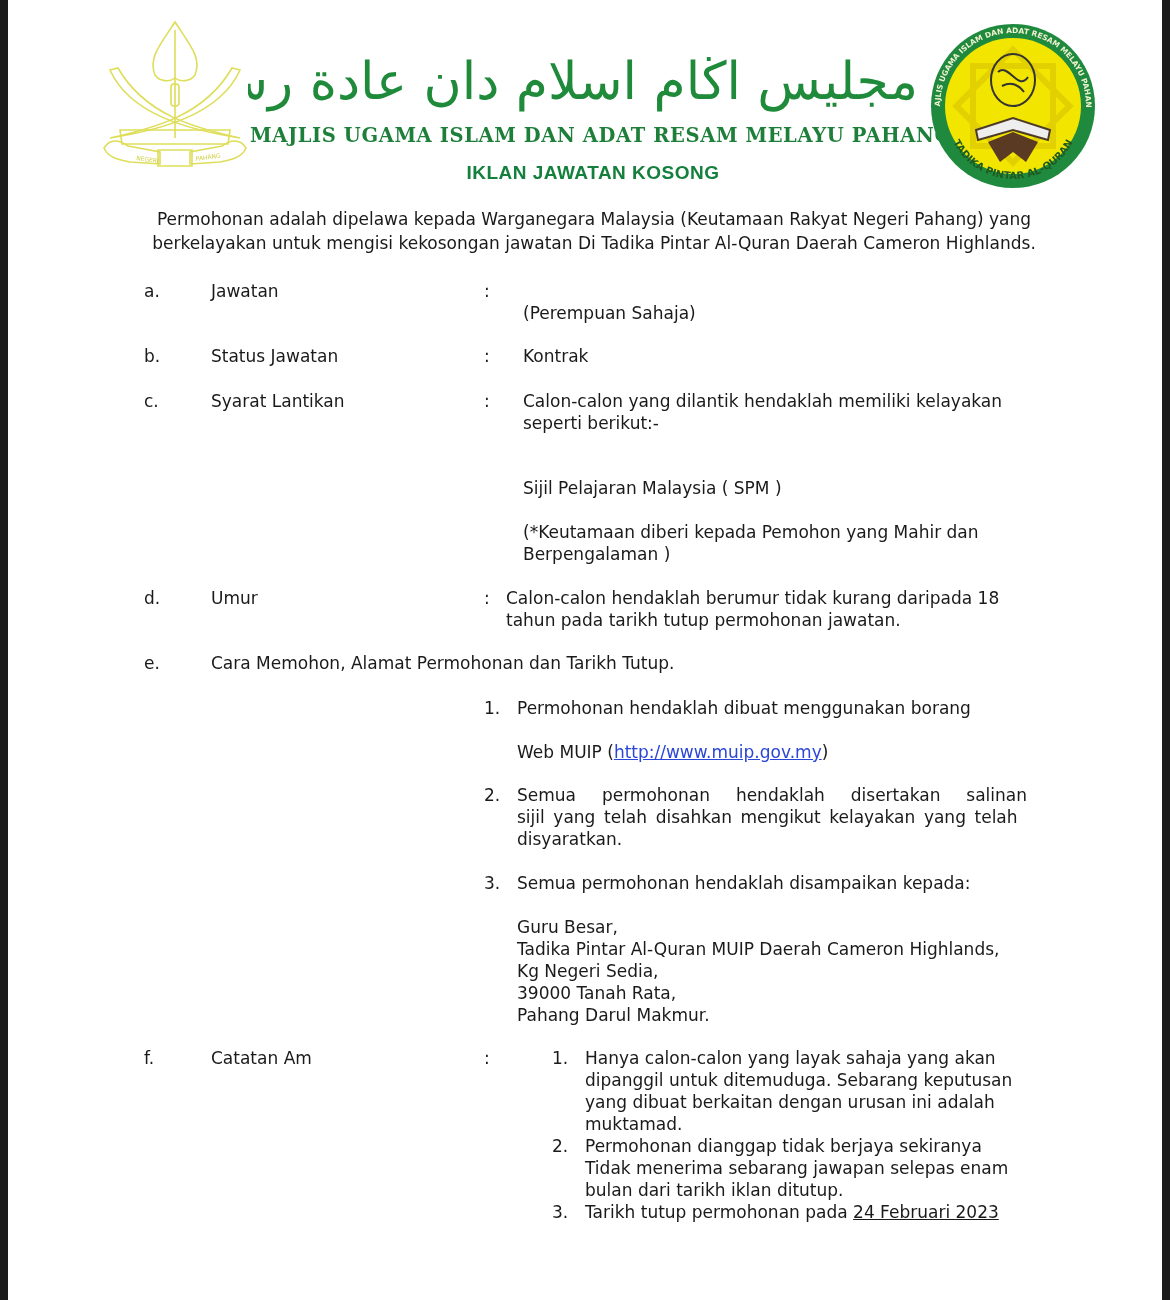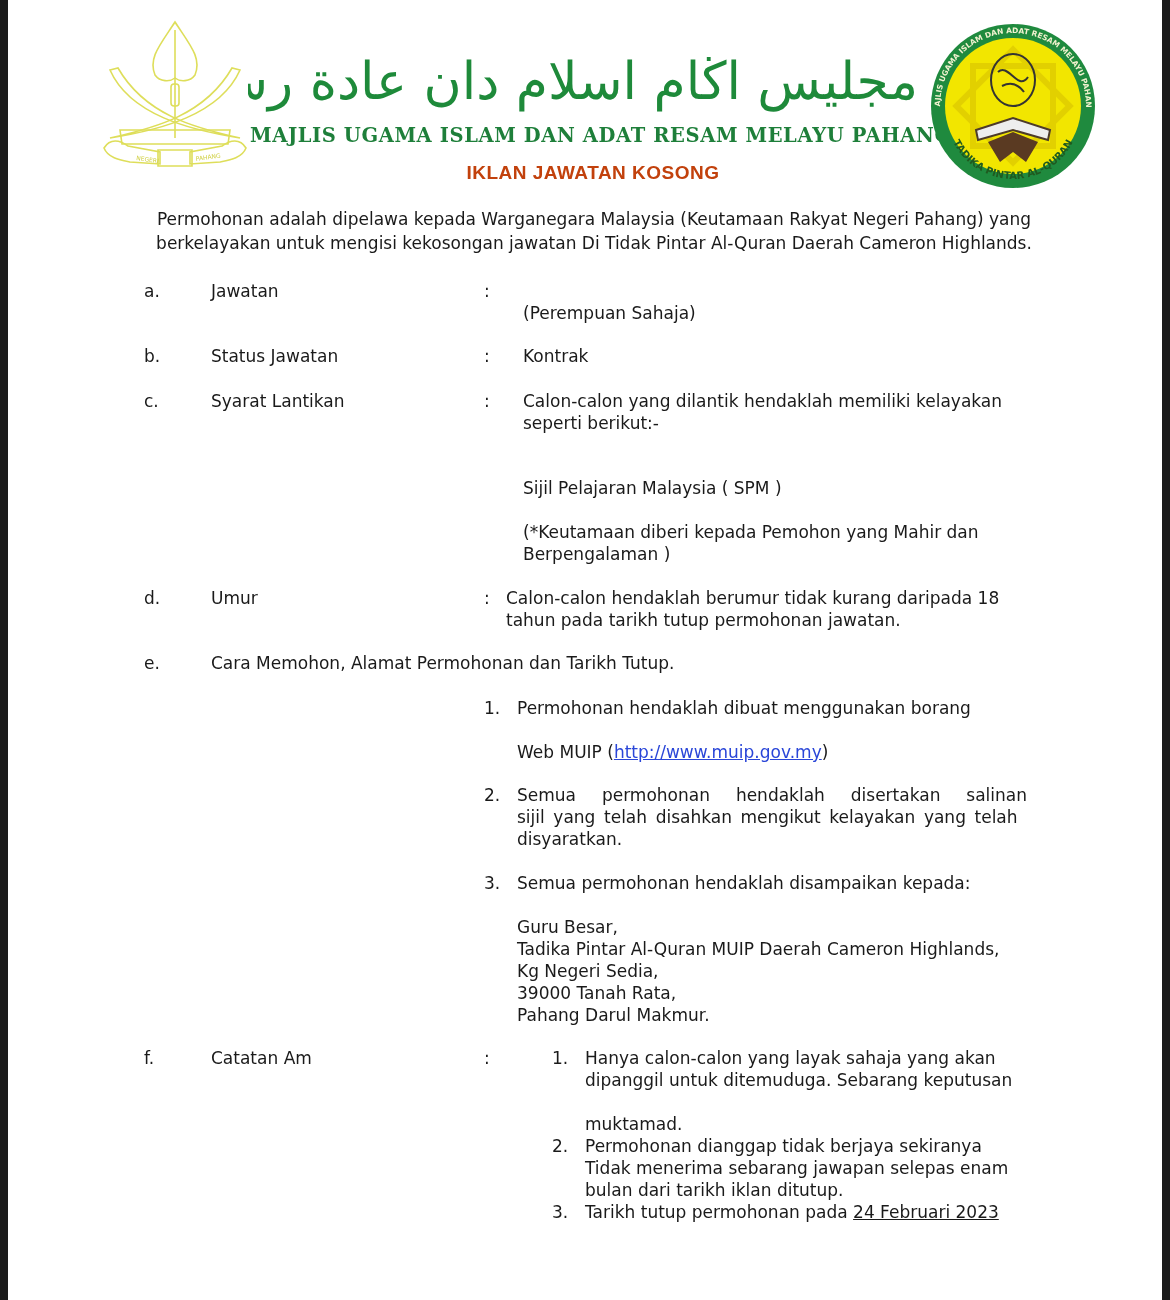--- a/index.html
+++ b/index.html
@@ -14,21 +14,21 @@
     }
     .abs { position: absolute; }
     
     .crest { left: 92px; top: 20px; width: 150px; height: 150px; }
     .jawi { left: 240px; top: 42px; width: 670px; height: 78px; color: #1e8a3a;
       font-family: "DejaVu Serif", serif; font-size: 52px; line-height: 78px; text-align: center;
       letter-spacing: 2px; overflow: hidden; white-space: nowrap; }
     .org-name { left: 242px; top: 124px; width: 670px; font-family: "DejaVu Serif", serif;
       font-weight: bold; font-size: 19.5px; color: #1e7f3a; letter-spacing: 0.6px; white-space: nowrap; }
     .doc-title { left: 440px; top: 162px; width: 290px; font-family: "Liberation Sans", sans-serif;
-      font-weight: bold; font-size: 19px; color: #c2410c; letter-spacing: 0.5px; white-space: nowrap; text-align: center; }
+      font-weight: bold; font-size: 19px; color: #15803d; letter-spacing: 0.5px; white-space: nowrap; text-align: center; }
     .tadika-logo { left: 910px; top: 22px; width: 190px; height: 168px; }
 
     .txt { font-size: 17px; line-height: 22px; white-space: nowrap; text-align: center; }
     .b { font-weight: normal; }
     .intro { left: 136px; top: 208px; width: 900px; }
     .intro div { height: 24px; }
     .letter { left: 136px; }
     .label { left: 203px; }
     .colon { left: 476px; }
     .value { left: 515px; }
@@ -79,21 +79,21 @@
     <text font-size="7.5" fill="#f2f2d0" font-family="DejaVu Sans, sans-serif" font-weight="bold">
       <textPath href="#ringTop" startOffset="50%" text-anchor="middle">MAJLIS UGAMA ISLAM DAN ADAT RESAM MELAYU PAHANG</textPath>
     </text>
     <text font-size="10" fill="#1f5a1f" font-family="DejaVu Sans, sans-serif" font-weight="bold">
       <textPath href="#ringBot" startOffset="50%" text-anchor="middle">TADIKA PINTAR AL-QURAN</textPath>
     </text>
   </svg>
 
   <div class="abs txt intro">
     <div>Permohonan adalah dipelawa kepada Warganegara Malaysia (Keutamaan Rakyat Negeri Pahang) yang</div>
-    <div>berkelayakan untuk mengisi kekosongan jawatan Di Tidak Pintar Al-Quran Daerah Cameron Highlands.</div>
+    <div>berkelayakan untuk mengisi kekosongan jawatan Di Tadika Pintar Al-Quran Daerah Cameron Highlands.</div>
   </div>
 
   <div class="abs txt letter" style="top:280px">a.</div>
   <div class="abs txt label b" style="top:280px">Jawatan</div>
   <div class="abs txt colon b" style="top:280px">:</div>
   <div class="abs txt value b" style="top:302px">(Perempuan Sahaja)</div>
 
   <div class="abs txt letter" style="top:345px">b.</div>
   <div class="abs txt label b" style="top:345px">Status Jawatan</div>
   <div class="abs txt colon b" style="top:345px">:</div>
@@ -141,20 +141,21 @@
   <div class="abs txt b" style="top:982px; left:509px">39000 Tanah Rata,</div>
   <div class="abs txt b" style="top:1004px; left:509px">Pahang Darul Makmur.</div>
 
   <div class="abs txt letter" style="top:1047px">f.</div>
   <div class="abs txt label b" style="top:1047px">Catatan Am</div>
   <div class="abs txt colon" style="top:1047px">:</div>
 
   <div class="abs txt" style="top:1047px; left:544px">1.</div>
   <div class="abs txt" style="top:1047px; left:577px">Hanya calon-calon yang layak sahaja yang akan</div>
   <div class="abs txt" style="top:1069px; left:577px">dipanggil untuk ditemuduga. Sebarang keputusan</div>
+  <div class="abs txt" style="top:1091px; left:577px">yang dibuat berkaitan dengan urusan ini adalah</div>
   <div class="abs txt" style="top:1113px; left:577px">muktamad.</div>
 
   <div class="abs txt" style="top:1135px; left:544px">2.</div>
   <div class="abs txt" style="top:1157px; left:577px">Tidak menerima sebarang jawapan selepas enam</div>
   <div class="abs txt" style="top:1135px; left:577px">Permohonan dianggap tidak berjaya sekiranya</div>
   <div class="abs txt" style="top:1179px; left:577px">bulan dari tarikh iklan ditutup.</div>
 
   <div class="abs txt" style="top:1201px; left:544px">3.</div>
   <div class="abs txt" style="top:1201px; left:577px"><span>Tarikh tutup permohonan  pada </span><span class="b under">24 Februari 2023</span></div>
 

